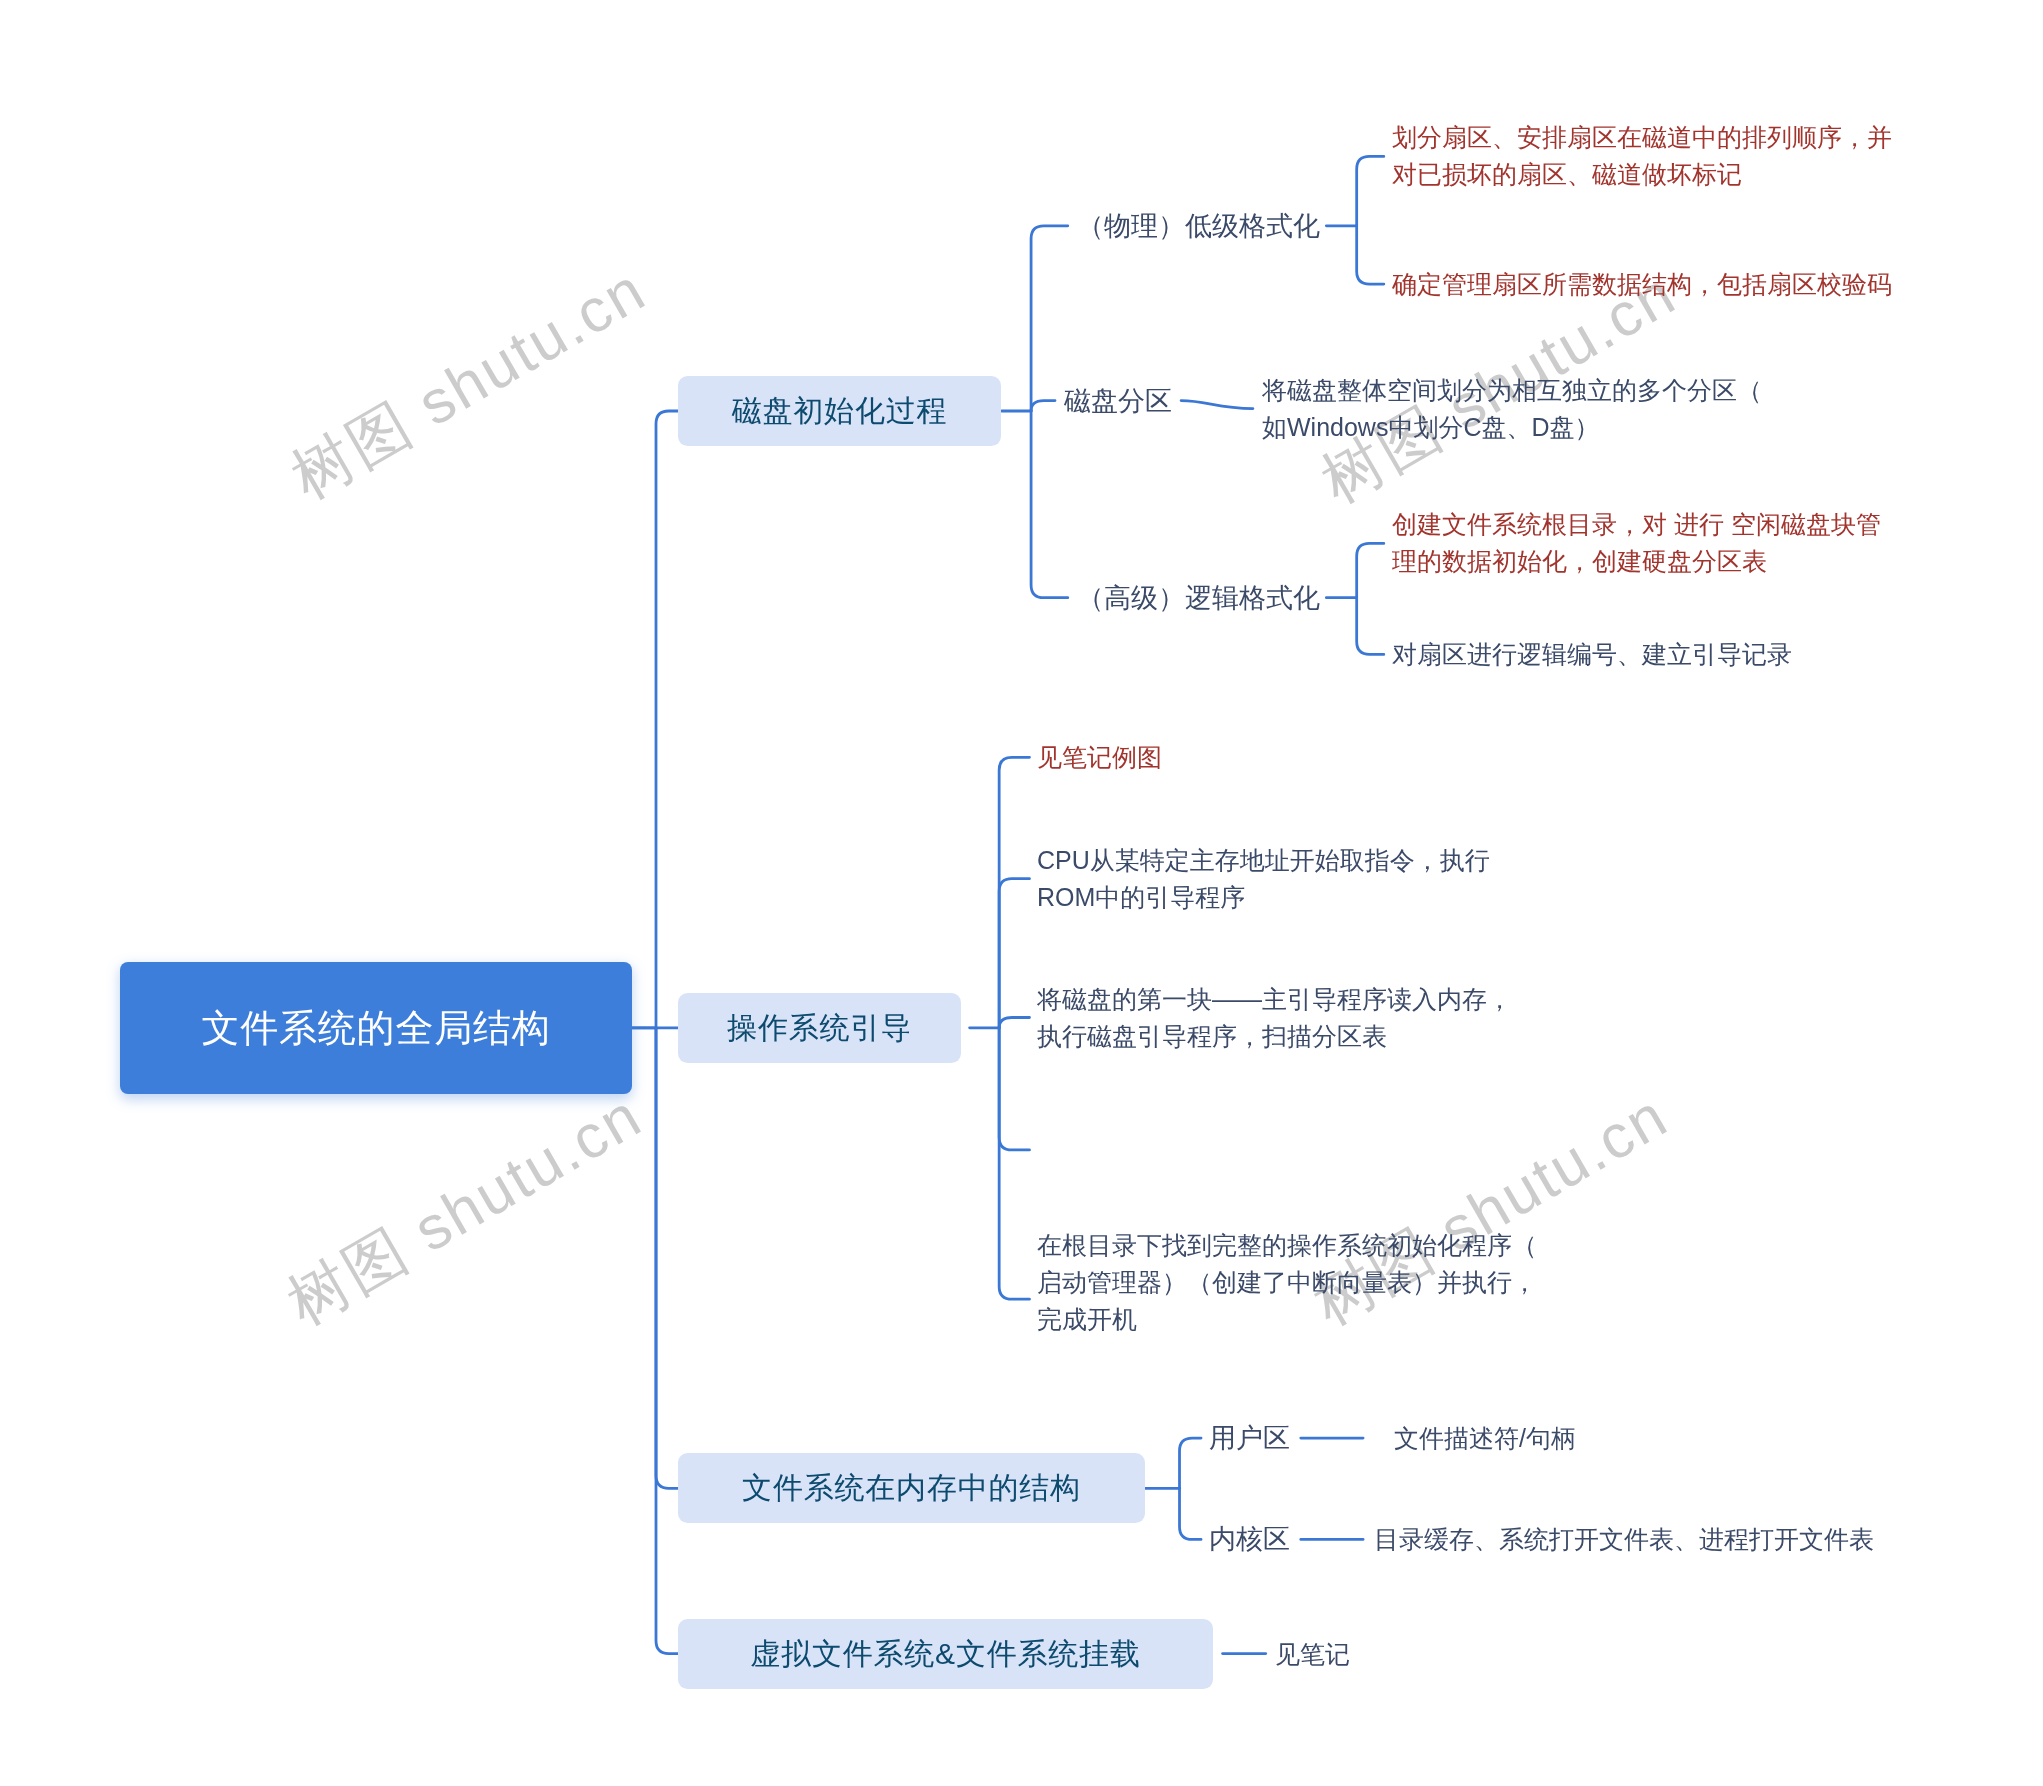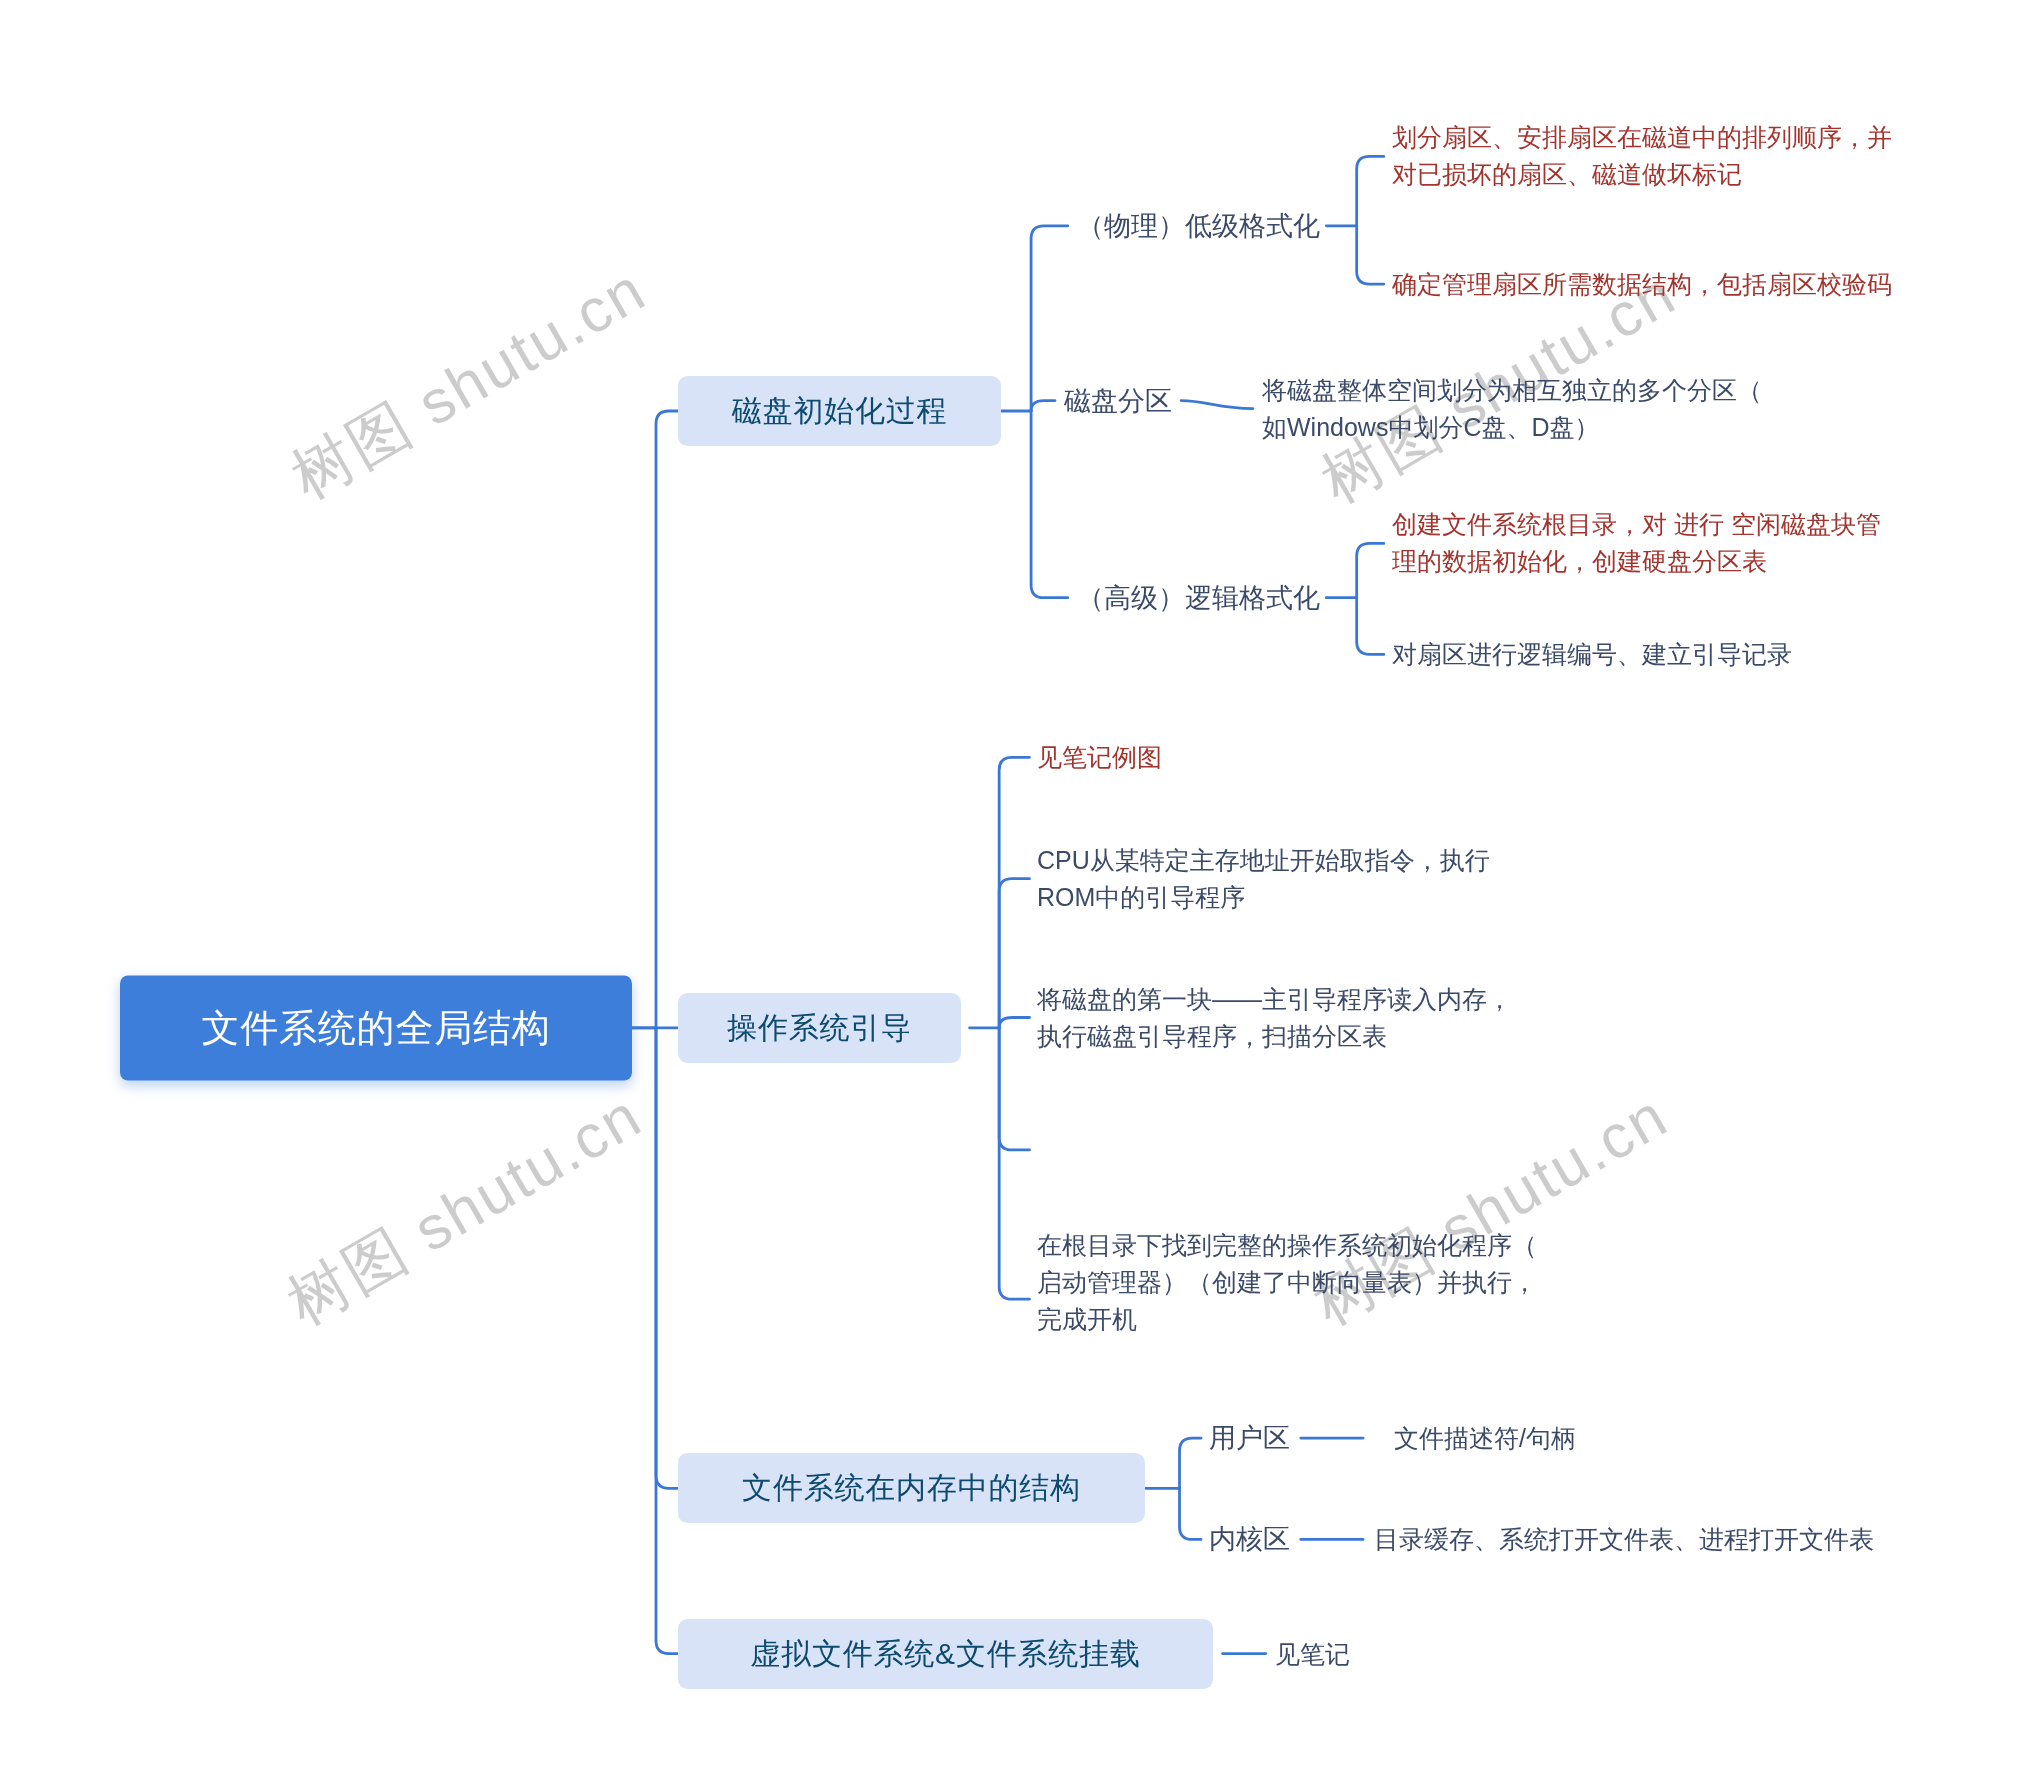--- a/index.html
+++ b/index.html
@@ -8,21 +8,21 @@
     font-family:"Liberation Sans","DejaVu Sans",sans-serif;
   }
   .connectors{position:absolute;left:0;top:0;}
   .connectors path{stroke:#3B77D4;stroke-width:3.5;fill:none;stroke-linecap:round;}
   .wm{
     position:absolute;color:#8f8f8f;opacity:.45;font-size:61px;letter-spacing:2.4px;
     transform:rotate(-30deg);white-space:nowrap;user-select:none;
   }
   .root{
     position:absolute;transform:translateY(-50%);
-    width:512px;height:105px;background:#3E7EDB;color:#ffffff;
+    width:512px;height:132px;background:#3E7EDB;color:#ffffff;
     border-radius:8px;display:flex;align-items:center;justify-content:center;
     font-size:38px;letter-spacing:0.8px;
     box-shadow:0 4.8px 12.8px rgba(62,126,219,.35);
   }
   .branch{
     position:absolute;transform:translateY(-50%);
     background:#D9E3F8;color:#0c4a6e;height:70px;border-radius:9.6px;
     display:flex;align-items:center;justify-content:center;
     font-size:30px;letter-spacing:0.8px;
   }

